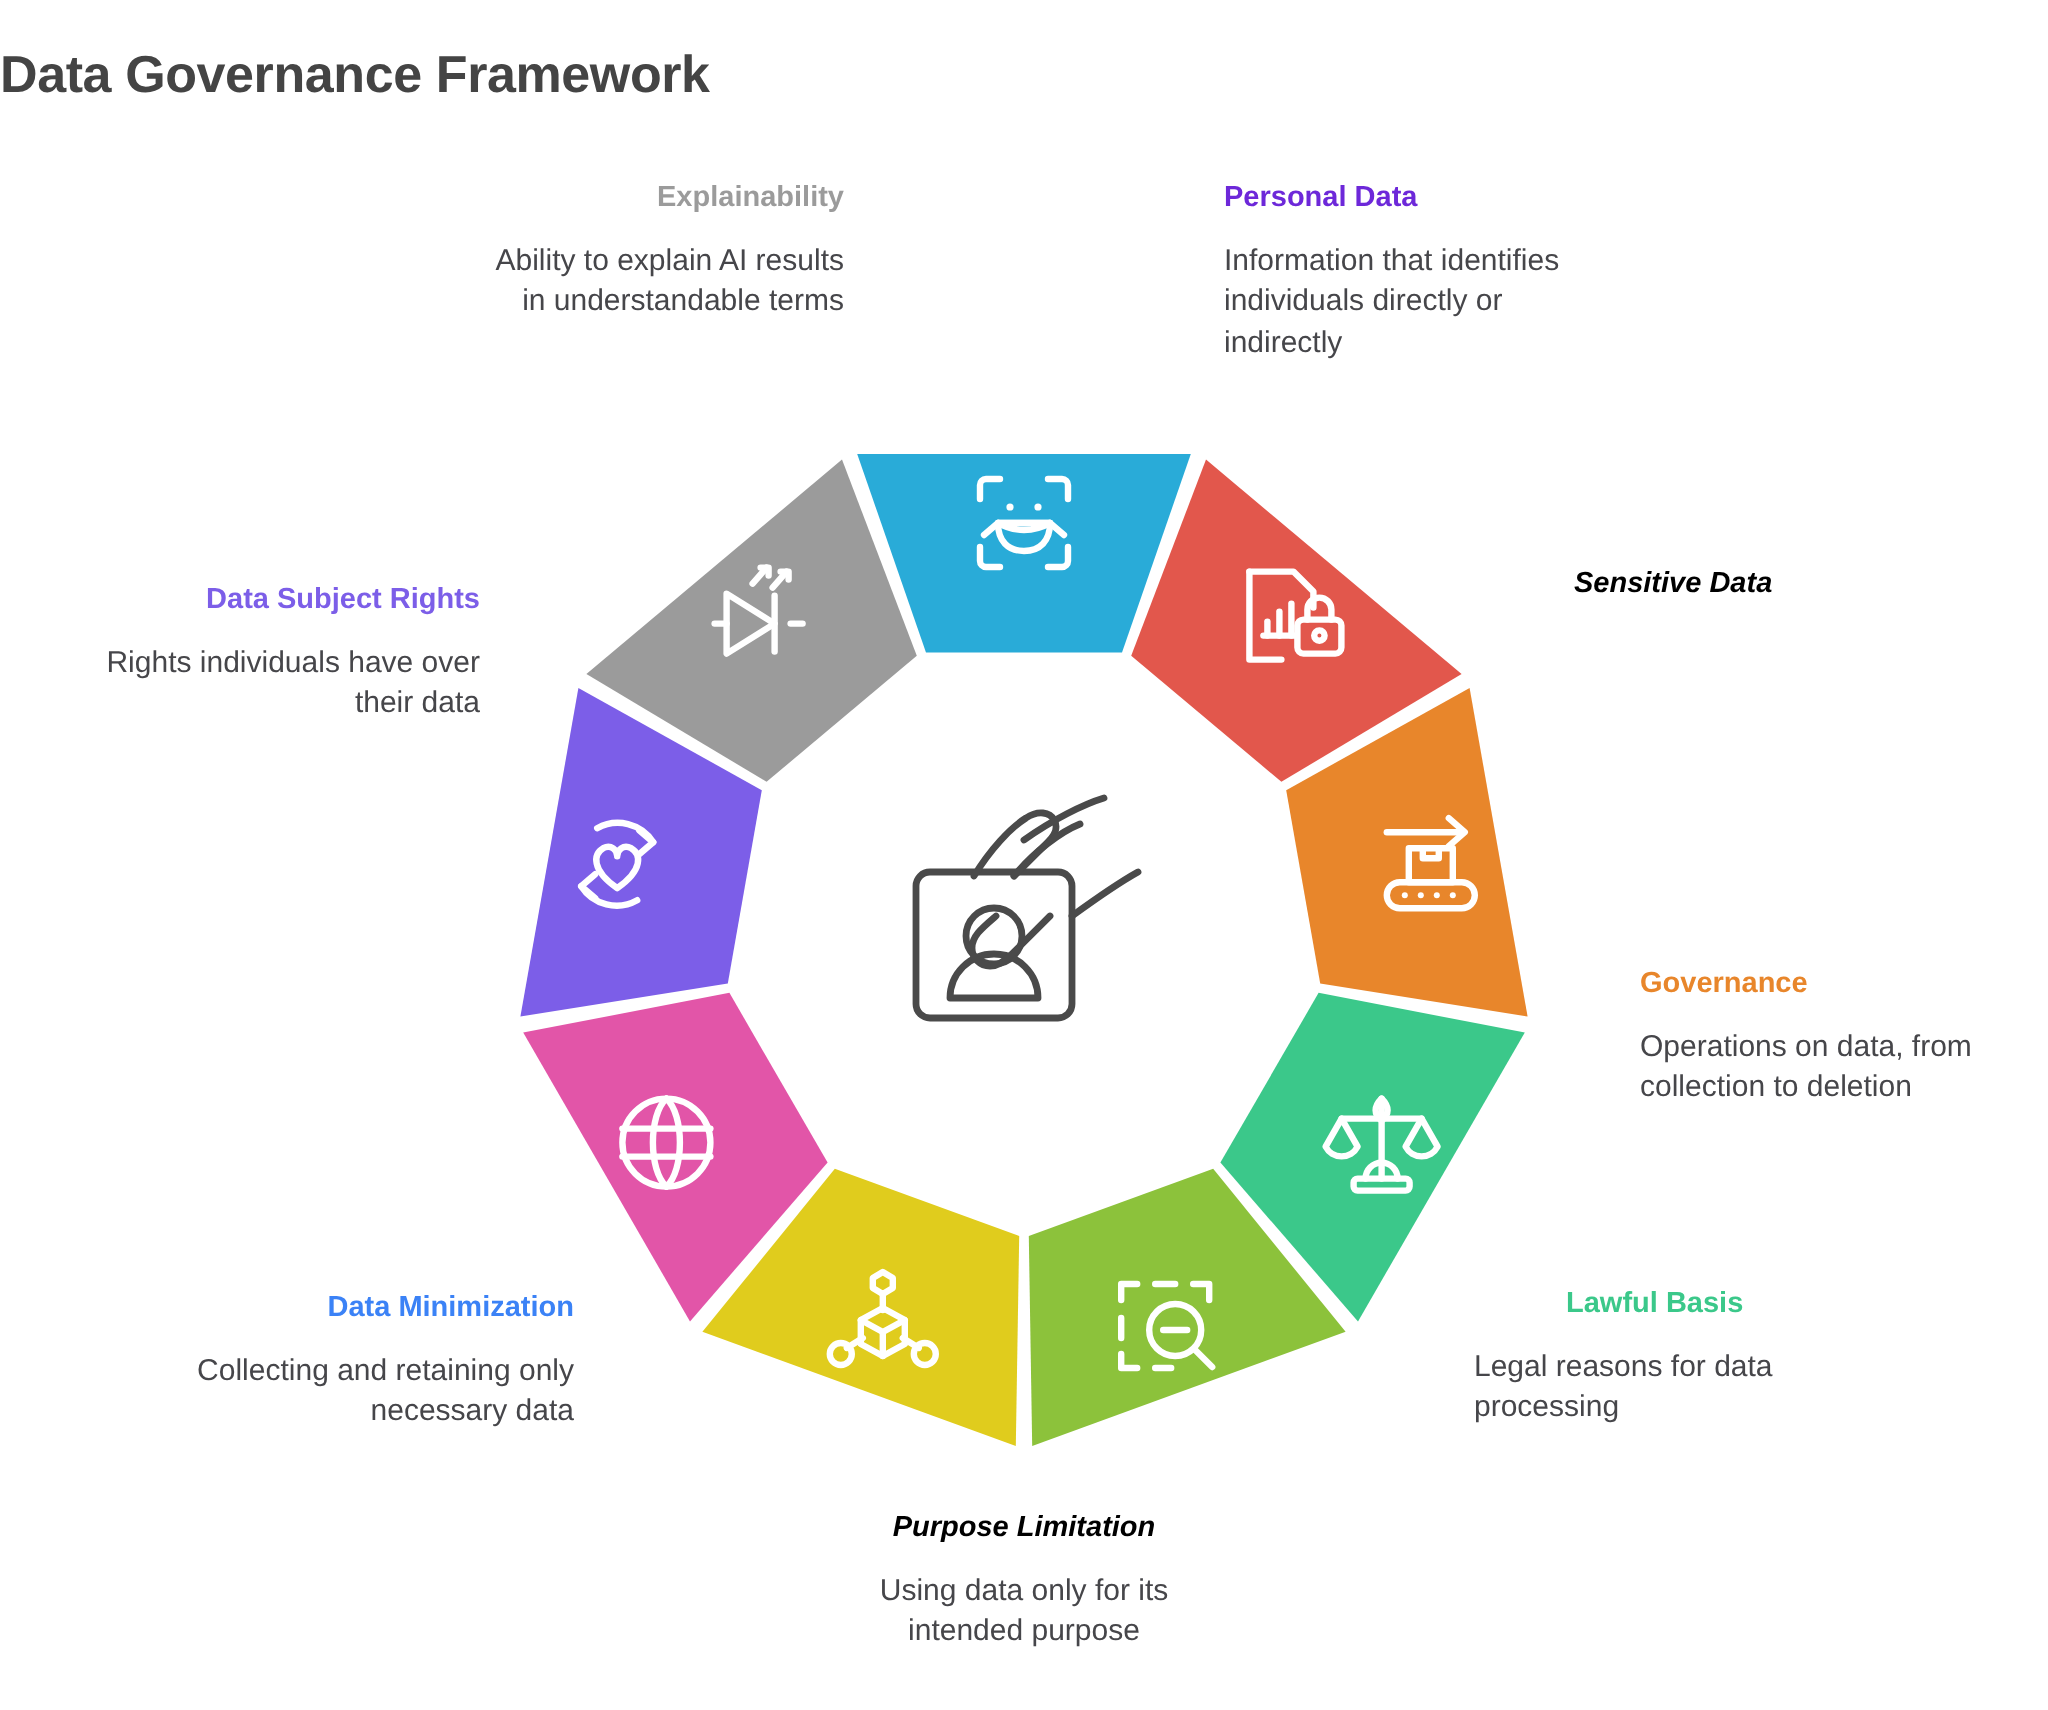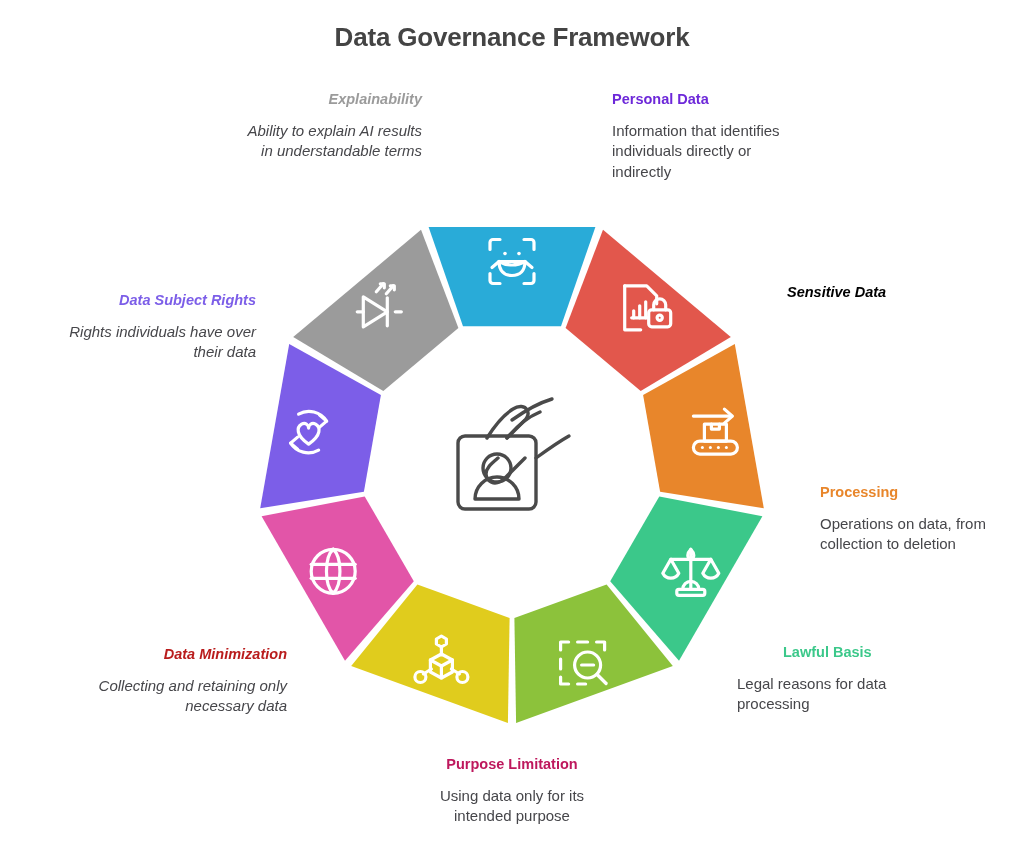--- a/index.html
+++ b/index.html
@@ -7,21 +7,20 @@
     width:1024px;height:855px;
     background:#ffffff;
     font-family:"Liberation Sans", sans-serif;
     color:#3c3c3c;
     overflow:hidden;
     position:relative;
   }
   #page-title{
     position:absolute;
     top:22px;left:0;width:1024px;
-    text-align:center;
     font-size:26px;
     font-weight:bold;
     color:#444444;
     letter-spacing:-0.2px;
   }
   #diagram-stage{
     position:absolute;
     left:0;top:0;
     width:1024px;height:855px;
   }
@@ -38,21 +37,21 @@
     font-weight:bold;
     line-height:1.25;
     margin-bottom:13px;
   }
   .callout .c-desc{
     font-size:15px;
     line-height:1.35;
     color:#46464a;
   }
   .align-left{text-align:left;}
-  .align-right{text-align:right;font-style:italic;}
+  .align-right{text-align:right;}
   .align-center{text-align:center;}
 </style>
 </head>
 <body>
 
 <div id="page-title">Data Governance Framework</div>
 
 <div id="diagram-stage">
 
   <svg id="ring-svg" width="1024" height="855" viewBox="0 0 1024 855">
@@ -174,41 +173,41 @@
   <div class="callout" style="left:612px;top:90px;">
     <div class="c-title align-left" style="color: #6d28d9;">Personal Data</div>
     <div class="c-desc align-left">Information that identifies individuals directly or indirectly</div>
   </div>
 
   <div class="callout" style="left:787px;top:283px;">
     <div class="c-title align-left" style="color: #000000; font-style: italic;">Sensitive Data</div>
   </div>
 
   <div class="callout" style="left:820px;top:483px;">
-    <div class="c-title align-left" style="color: rgb(232, 134, 43);">Processing</div>
+    <div class="c-title align-left" style="color: rgb(232, 134, 43);">Governance</div>
     <div class="c-desc align-left">Operations on data, from collection to deletion</div>
   </div>
 
   <div class="callout" style="left:737px;top:643px;width:200px;">
     <div class="c-title align-left" style="color: rgb(59, 200, 138); margin-left: 46px;">Lawful Basis</div>
     <div class="c-desc align-left">Legal reasons for data processing</div>
   </div>
 
   <div class="callout" style="left:417px;top:755px;width:190px;">
-    <div class="c-title align-center" style="color: #be185d;">Purpose Limitation</div>
+    <div class="c-title align-center" style="color: #000000; font-style: italic;">Purpose Limitation</div>
     <div class="c-desc align-center">Using data only for its intended purpose</div>
   </div>
 
   <div class="callout" style="left:97px;top:645px;">
-    <div class="c-title align-right" style="color: #b91c1c;">Data Minimization</div>
+    <div class="c-title align-right" style="color: #3b82f6;">Data Minimization</div>
     <div class="c-desc align-right">Collecting and retaining only necessary data</div>
   </div>
 
 
-  <div class="callout" style="left:66px;top:291px;">
+  <div class="callout" style="left:50px;top:291px;">
     <div class="c-title align-right" style="color: rgb(124, 94, 232);">Data Subject Rights</div>
     <div class="c-desc align-right">Rights individuals have over their data</div>
   </div>
 
   <div class="callout" style="left:232px;top:90px;">
     <div class="c-title align-right" style="color: rgb(155, 155, 155);">Explainability</div>
     <div class="c-desc align-right">Ability to explain AI results in understandable terms</div>
   </div>
 
 </div>

